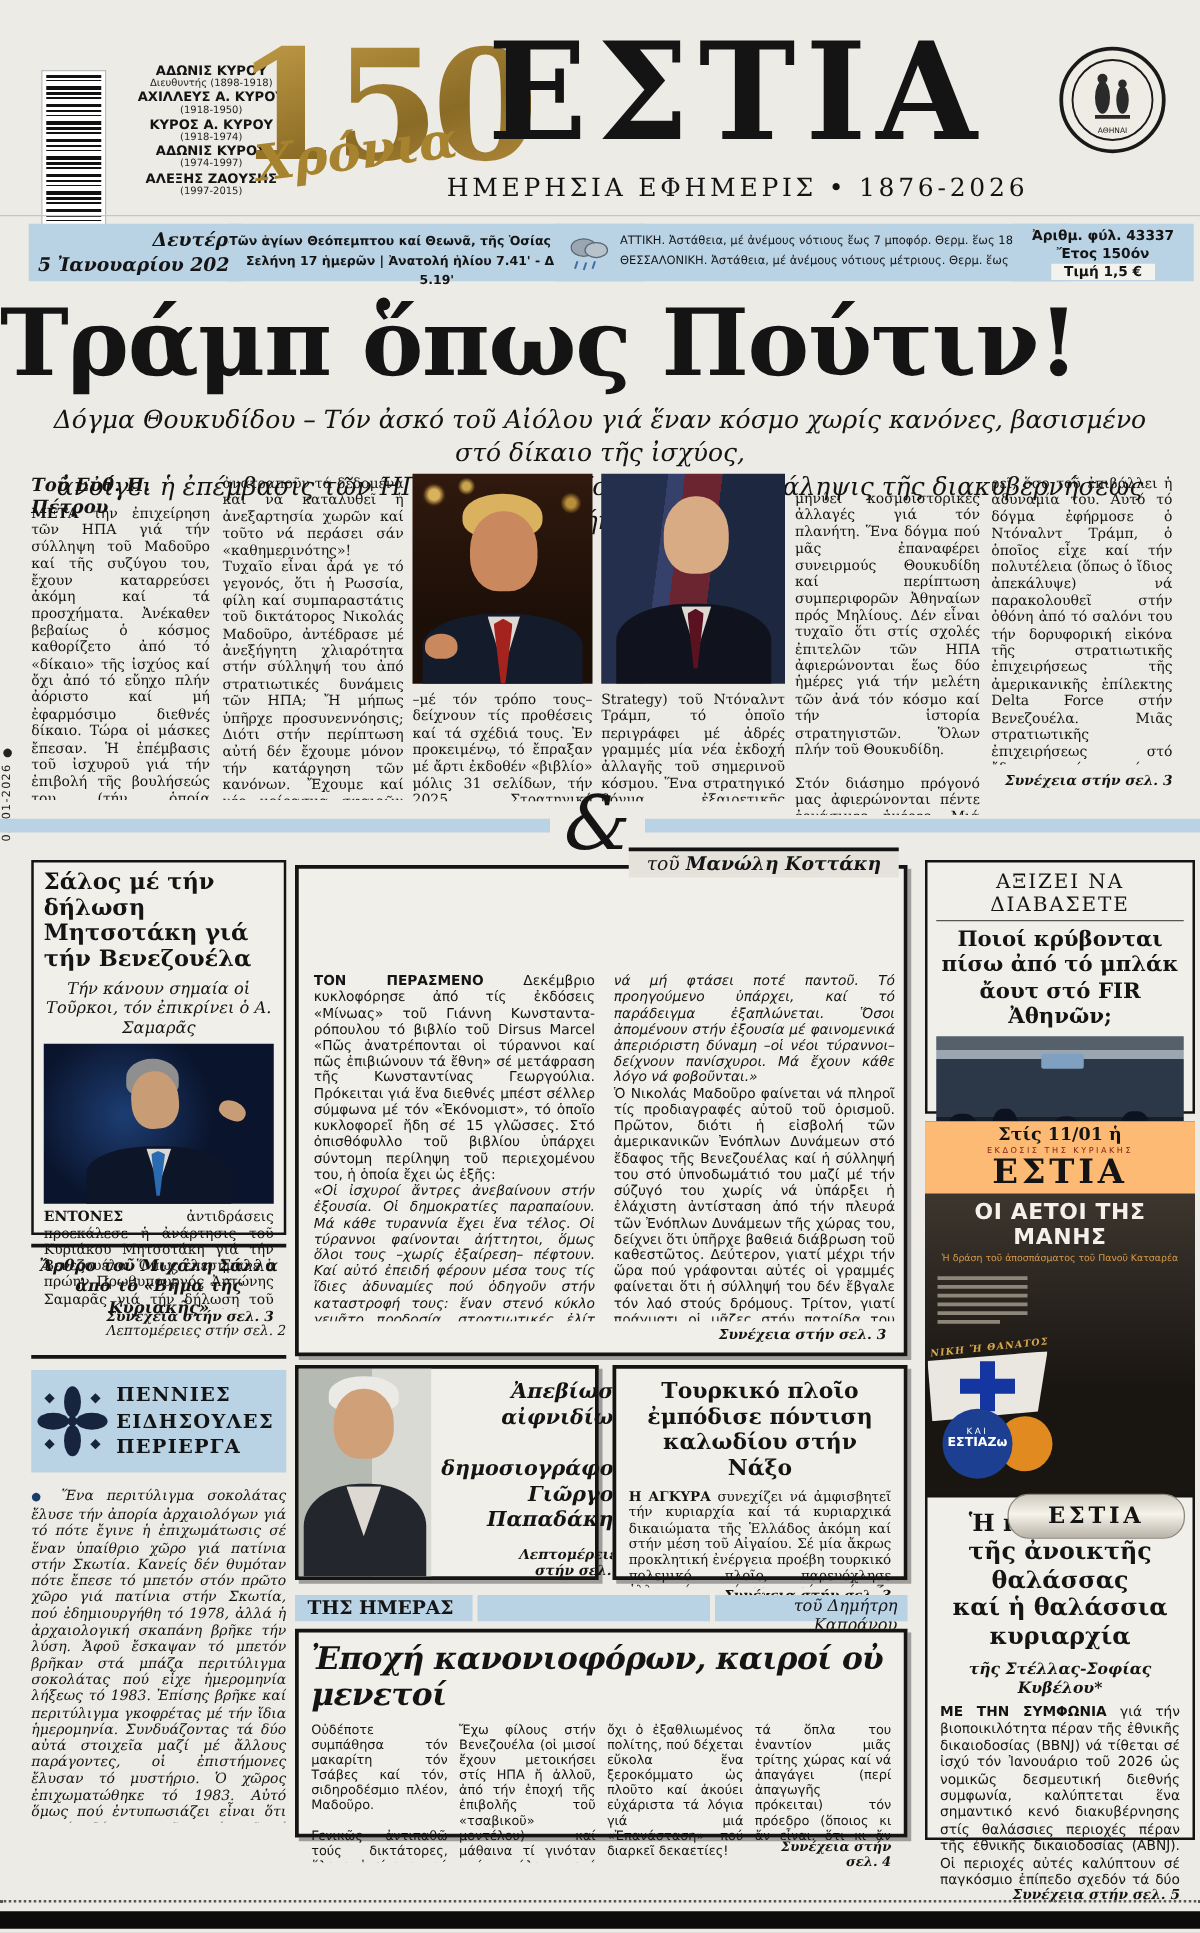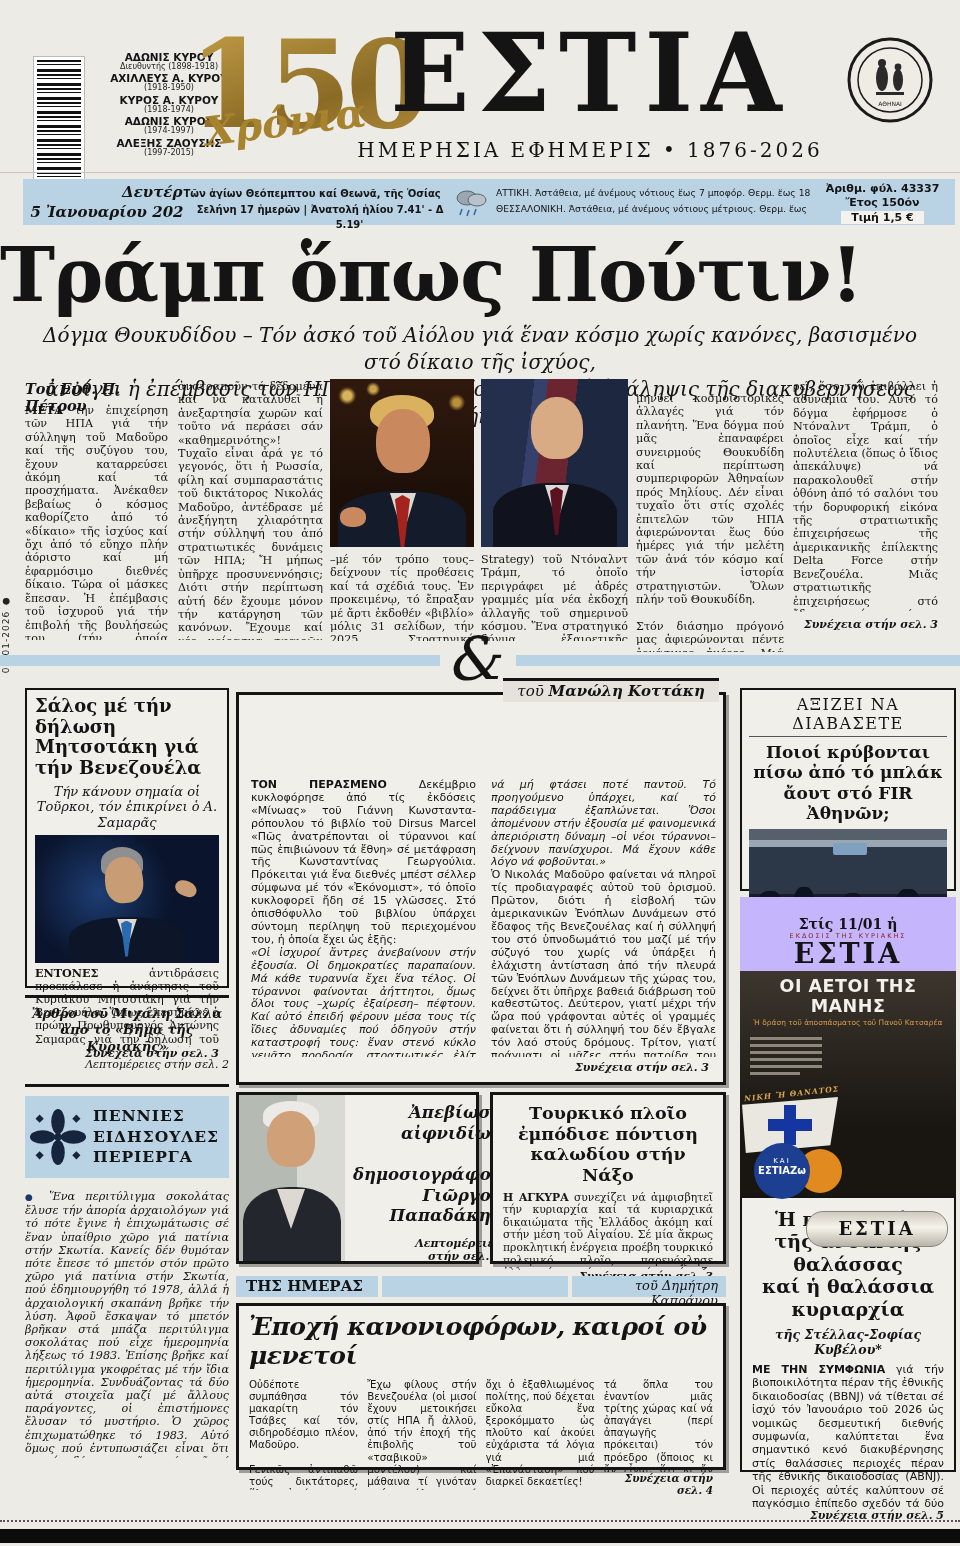--- a/index.html
+++ b/index.html
@@ -102,21 +102,21 @@
   .kcont{position:absolute;right:14px;bottom:8px;}
   .kquote{font-style:italic;}
   .worth{left:740px;top:688px;width:216px;height:203px;box-sizing:border-box;padding:5px 7px;}
   .worth .h{text-align:center;font-size:16px;letter-spacing:1.5px;border-bottom:1px solid #555;
             padding-bottom:3px;}
   .worth .t{text-align:center;font-size:17px;font-weight:bold;line-height:1.2;margin:5px 0;}
   .badge{position:absolute;right:4px;bottom:4px;background:#dca93f;color:#201500;font-style:italic;
          font-weight:bold;font-size:11px;padding:0 7px;}
   
   .promo{left:740px;top:897px;width:216px;height:284px;background:#17140f;}
-  .ptop{background:#c4b5fd;text-align:center;padding:19px 0 4px;}
+  .ptop{background:#fdba74;text-align:center;padding:3px 0 4px;}
   .ptop .l1{font-size:14px;font-weight:bold;}
   .ptop .l2{font-size:6.5px;letter-spacing:2px;color:#8a2018;font-family:"DejaVu Sans",sans-serif;}
   .ptop .l3{font-size:27px;font-weight:bold;letter-spacing:3px;line-height:1;}
   .pmain{position:relative;height:100%;background:linear-gradient(180deg,#3c362e,#191511 55%);}
   .pt{color:#f3f1ea;font-family:"DejaVu Sans",sans-serif;font-weight:bold;font-size:17.5px;
       text-align:center;letter-spacing:.5px;padding-top:5px;}
   .pst{color:#d99a4a;font-size:7.5px;text-align:center;font-family:"DejaVu Sans",sans-serif;margin-top:2px;}
   .blurb{position:absolute;left:10px;top:62px;width:72px;}
   .blurb i{display:block;height:3px;background:#8d867a;margin:4px 0;}
   .book{position:absolute;right:12px;top:52px;width:84px;height:122px;background:#1d1d20;

